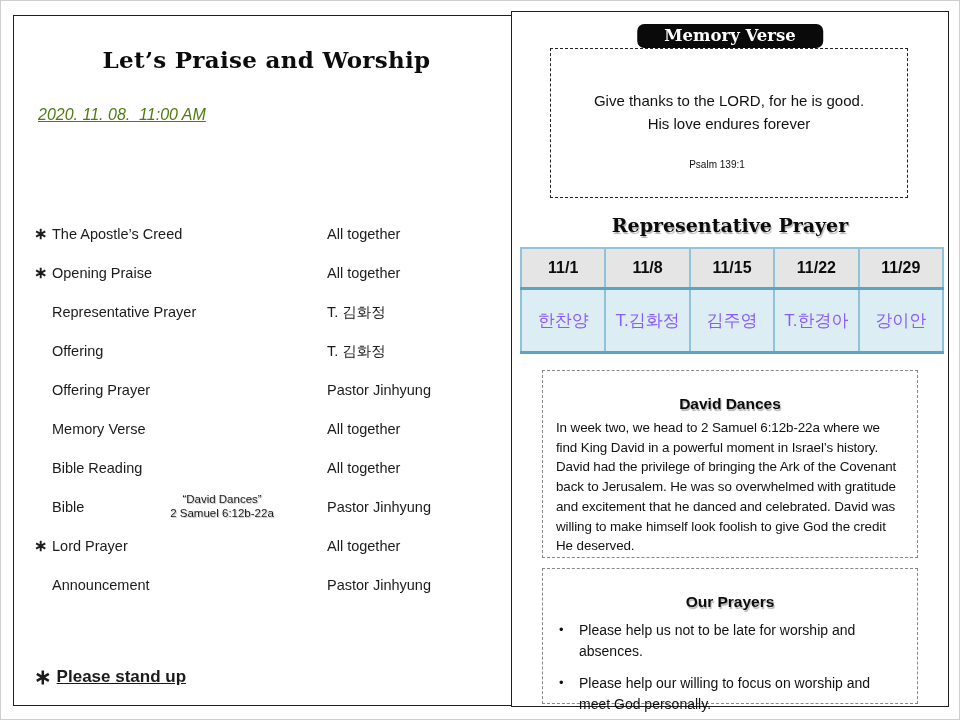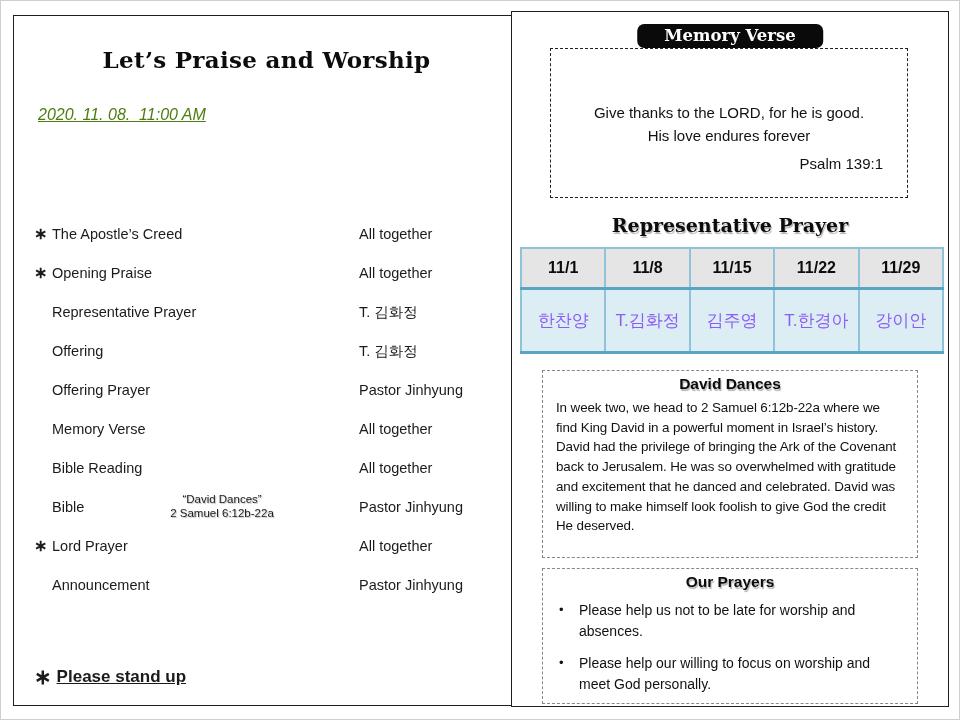--- a/index.html
+++ b/index.html
@@ -16,56 +16,56 @@
   .lp-title { position:absolute; top:30px; left:0; right:0; text-align:center;
     font-family:"DejaVu Serif", serif; font-weight:bold; font-size:23px; letter-spacing:.3px; color:#0c0c0c; }
   .lp-date { position:absolute; top:90px; left:24px; font-size:16px; font-style:italic;
     text-decoration:underline; white-space:pre; color:#4d7c0f; }
 
   .program { position:absolute; left:0; right:0; top:198px; }
   .prow { position:relative; height:39px; }
   .pstar { position:absolute; left:20px; top:50%; transform:translateY(-50%);
     font-size:16px; font-weight:bold; line-height:1; }
   .pitem { position:absolute; left:38px; top:50%; transform:translateY(-50%); font-size:14.5px; }
-  .pby   { position:absolute; left:313px; top:50%; transform:translateY(-50%); font-size:14.5px; white-space:pre;margin-left:32px; }
+  .pby   { position:absolute; left:313px; top:50%; transform:translateY(-50%); font-size:14.5px; white-space:pre; }
   .pnote { position:absolute; left:118px; width:180px; top:50%; transform:translateY(-50%);
     text-align:center; font-weight:normal; font-size:11.5px; line-height:1.3;
     text-shadow:1px 1px 1px rgba(0,0,0,.25); }
   .pnote-line { display:block; }
 
   .lp-foot { position:absolute; left:20px; bottom:16px; }
   .fstar { font-size:21px; font-weight:bold; vertical-align:-2px; margin-right:5px; }
   .ftext { font-size:17px; font-weight:bold; text-decoration:underline; }
 
   
   .mv-label { position:absolute; top:12px; left:50%; transform:translateX(-50%);
     background:var(--memory-verse-label-bg,#000); color:var(--memory-verse-label-text,#fff);
     font-family:"DejaVu Serif", serif; font-weight:bold; font-size:16.5px;
     padding:2px 27px 3px; border-radius:7px; z-index:2; white-space:nowrap; }
   .mv-box { position:absolute; left:38px; top:36px; width:358px; height:150px;
-    border:1px dashed #222; padding-top:52px; z-index:1; }
+    border:1px dashed #222; padding-top:40px; z-index:1; }
   .mv-line { text-align:center; font-size:15px; line-height:23px; color:#111; }
-  .mv-ref  { text-align:right; padding-right:24px; margin-top:8px; font-size:15px; color:#111; }
+  .mv-ref  { text-align:center; padding-right:24px; margin-top:24px; font-size:10px; color:#111; }
 
   .rp-title { position:absolute; top:202px; left:0; right:0; text-align:center;
     font-family:"DejaVu Serif", serif; font-weight:bold; font-size:19px; color:#0c0c0c;
     text-shadow:1px 1.5px 1px rgba(0,0,0,.3); }
 
   .rp-table { position:absolute; left:8px; top:235px; width:424px; border-collapse:collapse;
     table-layout:fixed; }
   .rp-table th, .rp-table td { border:2px solid var(--accent-border-light,#8fc3d9); text-align:center; }
   .rp-table th { background:#e5e5e5; height:40px; font-size:16px; font-weight:bold;
     border-bottom:3px solid var(--accent-border-dark,#58a5c4); color:#0c0c0c; }
   .rp-table td { background:var(--table-row-fill,#dcedf4); height:64px; font-size:17px;
     font-weight:normal; color:#8b5cf6; border-bottom:3px solid var(--accent-border-dark,#58a5c4); }
 
   .dash-box { position:absolute; left:30px; width:376px; border:1px dashed #888; background:#fff; }
   .dd-box { top:358px; height:188px; }
   .op-box { top:556px; height:136px; }
-  .box-title { text-align:center; font-weight:bold; font-size:15.5px; margin-top:4px;
+  .box-title { text-align:center; font-weight:bold; font-size:15.5px; margin-top:24px;
     text-shadow:1px 1.5px 1px rgba(0,0,0,.3); color:#0c0c0c; }
   .dd-body { margin:5px 13px 0; font-size:13.4px; line-height:1.47; letter-spacing:-.1px; color:#111; }
 
   .op-list { list-style:none; margin-top:9px; }
   .op-item { position:relative; padding:0 16px 0 36px; font-size:14px; line-height:1.5;
     margin-bottom:11px; color:#111; }
   .op-bullet { position:absolute; left:16px; top:0; font-size:13px; }
 </style>
 </head>
 <body>

